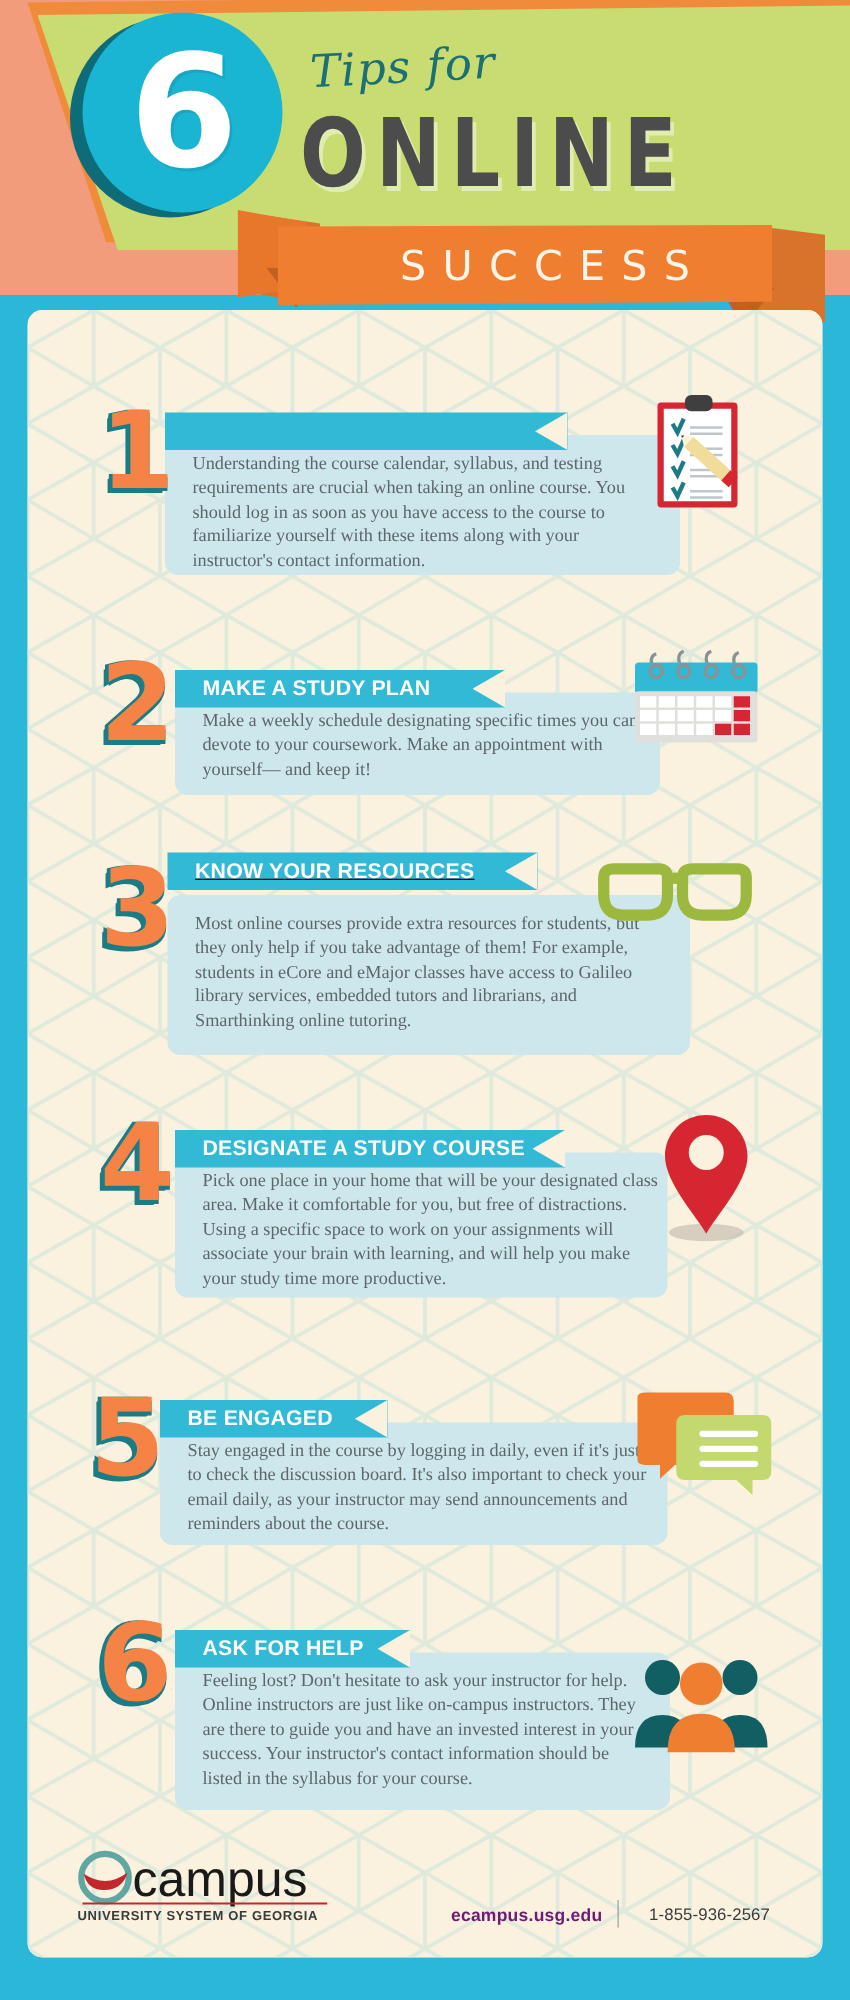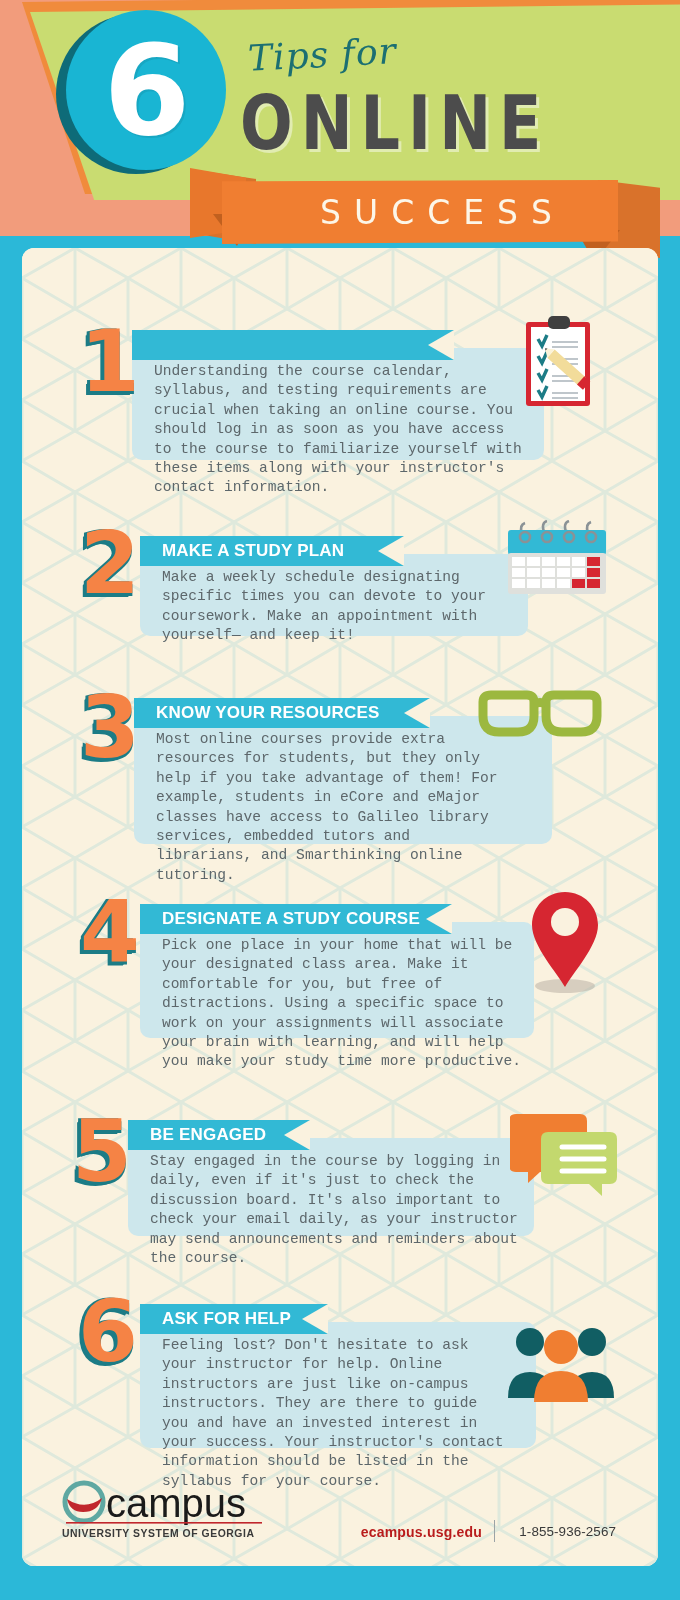--- a/index.html
+++ b/index.html
@@ -161,21 +161,21 @@
   }
   .bodybox{
     position:absolute;
     background:#CDE7EC;
     border-radius:10px;
     z-index:1;
   }
   .bodytext{
     position:absolute;
     color:#5D676B;
-    font-family:Liberation Mono, monospace;
+    font-family:Liberation Serif, serif;
     font-size:14.6px;
     line-height:1.33;
     z-index:2;
   }
 
   
   .icon{position:absolute;z-index:4;}
 
   
   .footer{position:absolute;left:0;bottom:0;width:636px;height:110px;}
@@ -184,21 +184,21 @@
   }
   .logo-sub{
     position:absolute;left:40px;top:72px;
     color:#3A3A3A;
     font-family:"Liberation Sans", sans-serif;
     font-size:10.4px;font-weight:bold;
     letter-spacing:.55px;
   }
   .foot-url{
     position:absolute;right:176px;top:68px;
-    color:#b91c1c;
+    color:#701a75;
     font-family:"Liberation Sans", sans-serif;
     font-size:14px;font-weight:bold;
     letter-spacing:.2px;
   }
   .foot-div{
     position:absolute;right:163px;top:64px;width:1px;height:22px;
     background:#9BA3A6;
   }
   .foot-phone{
     position:absolute;right:42px;top:68px;
@@ -332,21 +332,21 @@
           <circle cx="21" cy="17" r="5"></circle>
             <circle cx="43" cy="17" r="5"></circle>
           <circle cx="65" cy="17" r="5"></circle>
             <circle cx="87" cy="17" r="5"></circle>
         </g>
       </svg>
     </div>
 
     <div class="tip">
       <div class="num" style="left:58px;top:436px;">3</div>
-      <div class="headband" style="left:112px;top:450px;width:296px;">
+      <div class="headband" style="left:112px;top:434px;width:296px;text-decoration:underline;">
         <span class="bandlabel">KNOW YOUR RESOURCES</span>
         <span class="band-notch"></span>
       </div>
       <div class="bodybox" style="left:112px;top:468px;width:418px;height:128px;"></div>
       <div class="bodytext" style="left:134px;top:482px;width:356px;">Most online courses provide extra resources for students, but they only help if you take advantage of them! For example, students in eCore and eMajor classes have access to Galileo library services, embedded tutors and librarians, and Smarthinking online tutoring.</div>
 
       <svg class="icon" style="left:452px;top:442px;" width="132" height="56" viewBox="0 0 132 56">
         <g fill="none" stroke="#9CB83F" stroke-width="9" stroke-linejoin="round">
           <path d="M9 12 q0 -7 8 -7 h36 q7 0 7 7 v14 q0 16 -16 16 h-19 q-16 0 -16 -16 z"></path>
           <path d="M72 12 q0 -7 8 -7 h36 q7 0 7 7 v14 q0 16 -16 16 h-19 q-16 0 -16 -16 z"></path>

